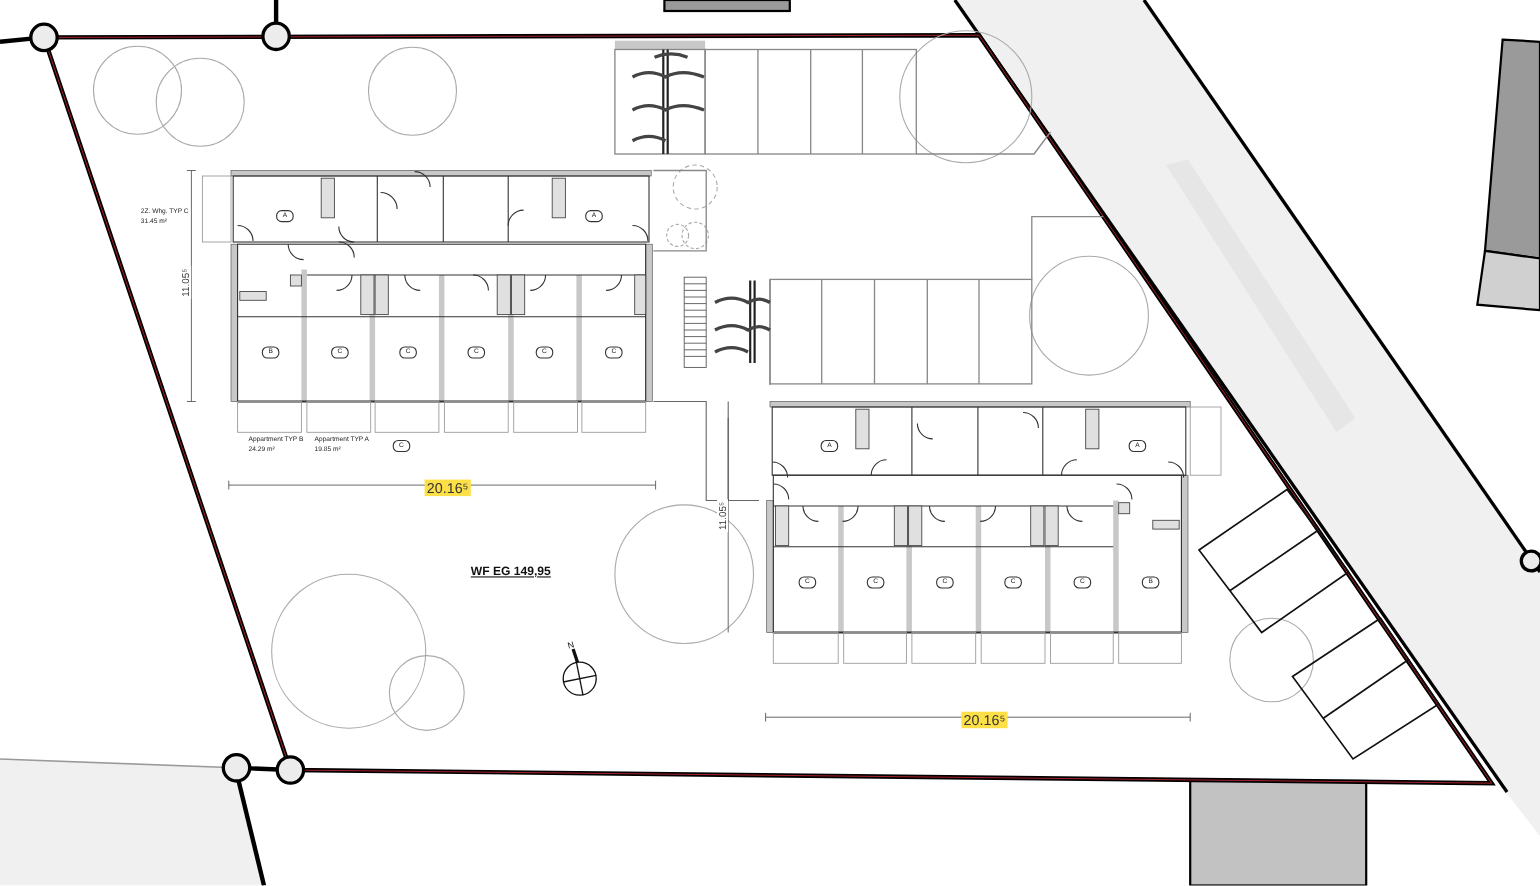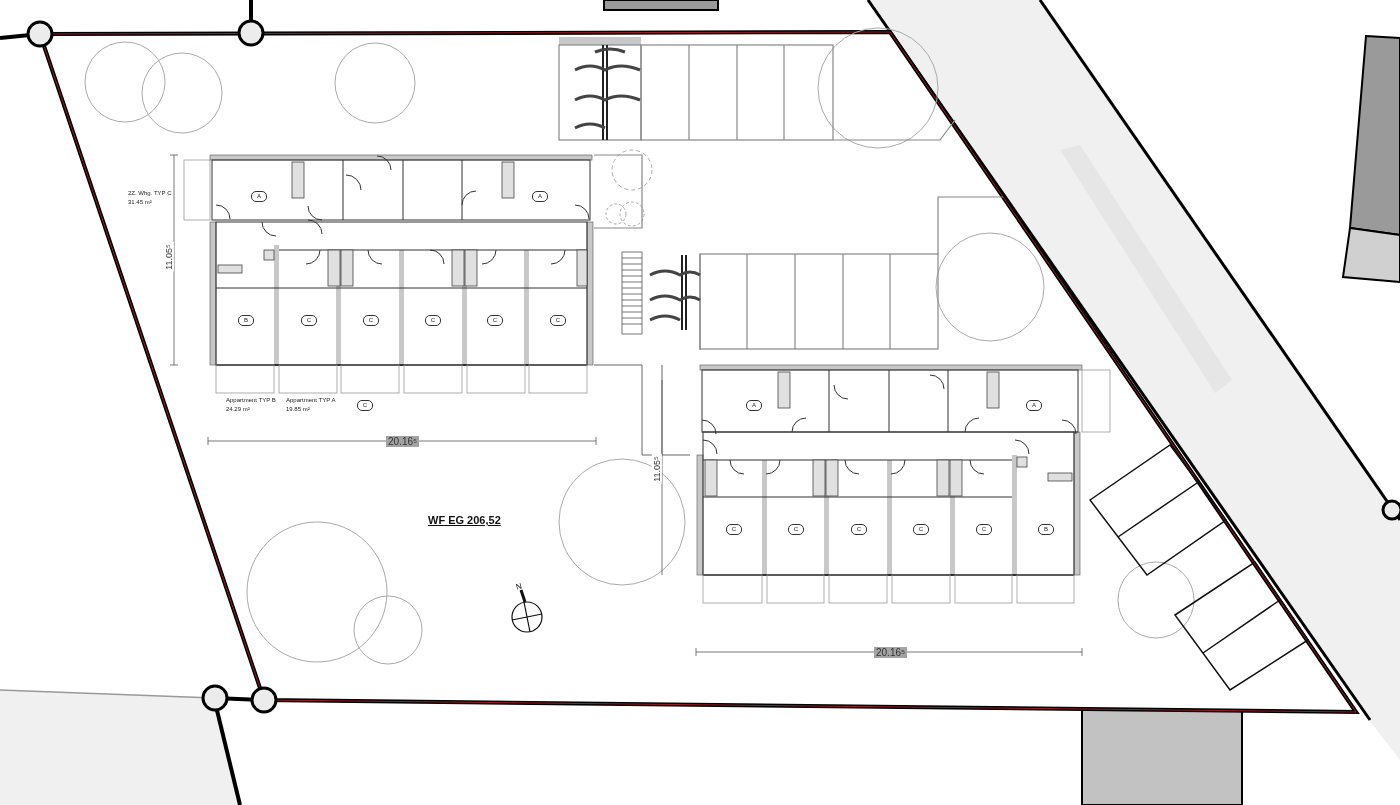--- a/index.html
+++ b/index.html
@@ -1,20 +1,20 @@
 <!DOCTYPE html>
 <html><head>
 <meta charset="utf-8">
 <style>
   html, body { margin:0; padding:0; background:#ffffff; }
   body { width:1400px; height:805px; overflow:hidden; position:relative; font-family:"Liberation Sans", sans-serif; }
   svg { position:absolute; left:0; top:0; }
   .lbl { position:absolute; font-family:"Liberation Sans", sans-serif; color:#222; white-space:nowrap; }
   .small { font-size:6px; line-height:9px; }
-  .dim { font-size:10px; color:#333; background:#a3a3a3; padding:0 2px; }
+  .dim { font-size:13px; color:#333; background:#fde047; padding:0 2px; }
   .dimv { font-size:9px; color:#333; background:#fff; padding:0 2px; transform:rotate(-90deg); transform-origin:center; }
   .title { font-size:11px; font-weight:bold; text-decoration:underline; color:#111; }
   .tag { position:absolute; width:14px; height:9px; border:1px solid #333; border-radius:5px; font-size:6px; line-height:9px; text-align:center; color:#222; background:#fff; font-family:"Liberation Sans", sans-serif; }
   .north { font-size:8px; color:#111; }
 </style>
 </head>
 <body>
 
 <svg width="1400" height="805" viewBox="0 0 1400 805">
 
@@ -260,21 +260,21 @@
 <div class="lbl small" style="left:226px;top:405px;">24.29 m²</div>
 <div class="lbl small" style="left:286px;top:396px;">Appartment TYP A</div>
 <div class="lbl small" style="left:286px;top:405px;">19.85 m²</div>
 <div class="tag" style="left:357px;top:400px;">C</div>
 
 <div class="lbl dim" style="left:386px;top:436px;">20.16⁵</div>
 <div class="lbl dimv" style="left:154px;top:252px;">11.05⁵</div>
 <div class="lbl dim" style="left:874px;top:647px;">20.16⁵</div>
 <div class="lbl dimv" style="left:642px;top:464px;">11.05⁵</div>
 
-<div class="lbl title" style="left:428px;top:514px;">WF EG 206,52</div>
+<div class="lbl title" style="left:428px;top:514px;">WF EG 149,95</div>
 <div class="lbl north" style="left:516px;top:582px;transform:rotate(-15deg);">N</div>
 
 <div class="tag" style="left:251px;top:191px;">A</div>
 <div class="tag" style="left:532px;top:191px;">A</div>
 <div class="tag" style="left:238px;top:315px;">B</div>
 <div class="tag" style="left:301px;top:315px;">C</div>
 <div class="tag" style="left:363px;top:315px;">C</div>
 <div class="tag" style="left:425px;top:315px;">C</div>
 <div class="tag" style="left:487px;top:315px;">C</div>
 <div class="tag" style="left:550px;top:315px;">C</div>

